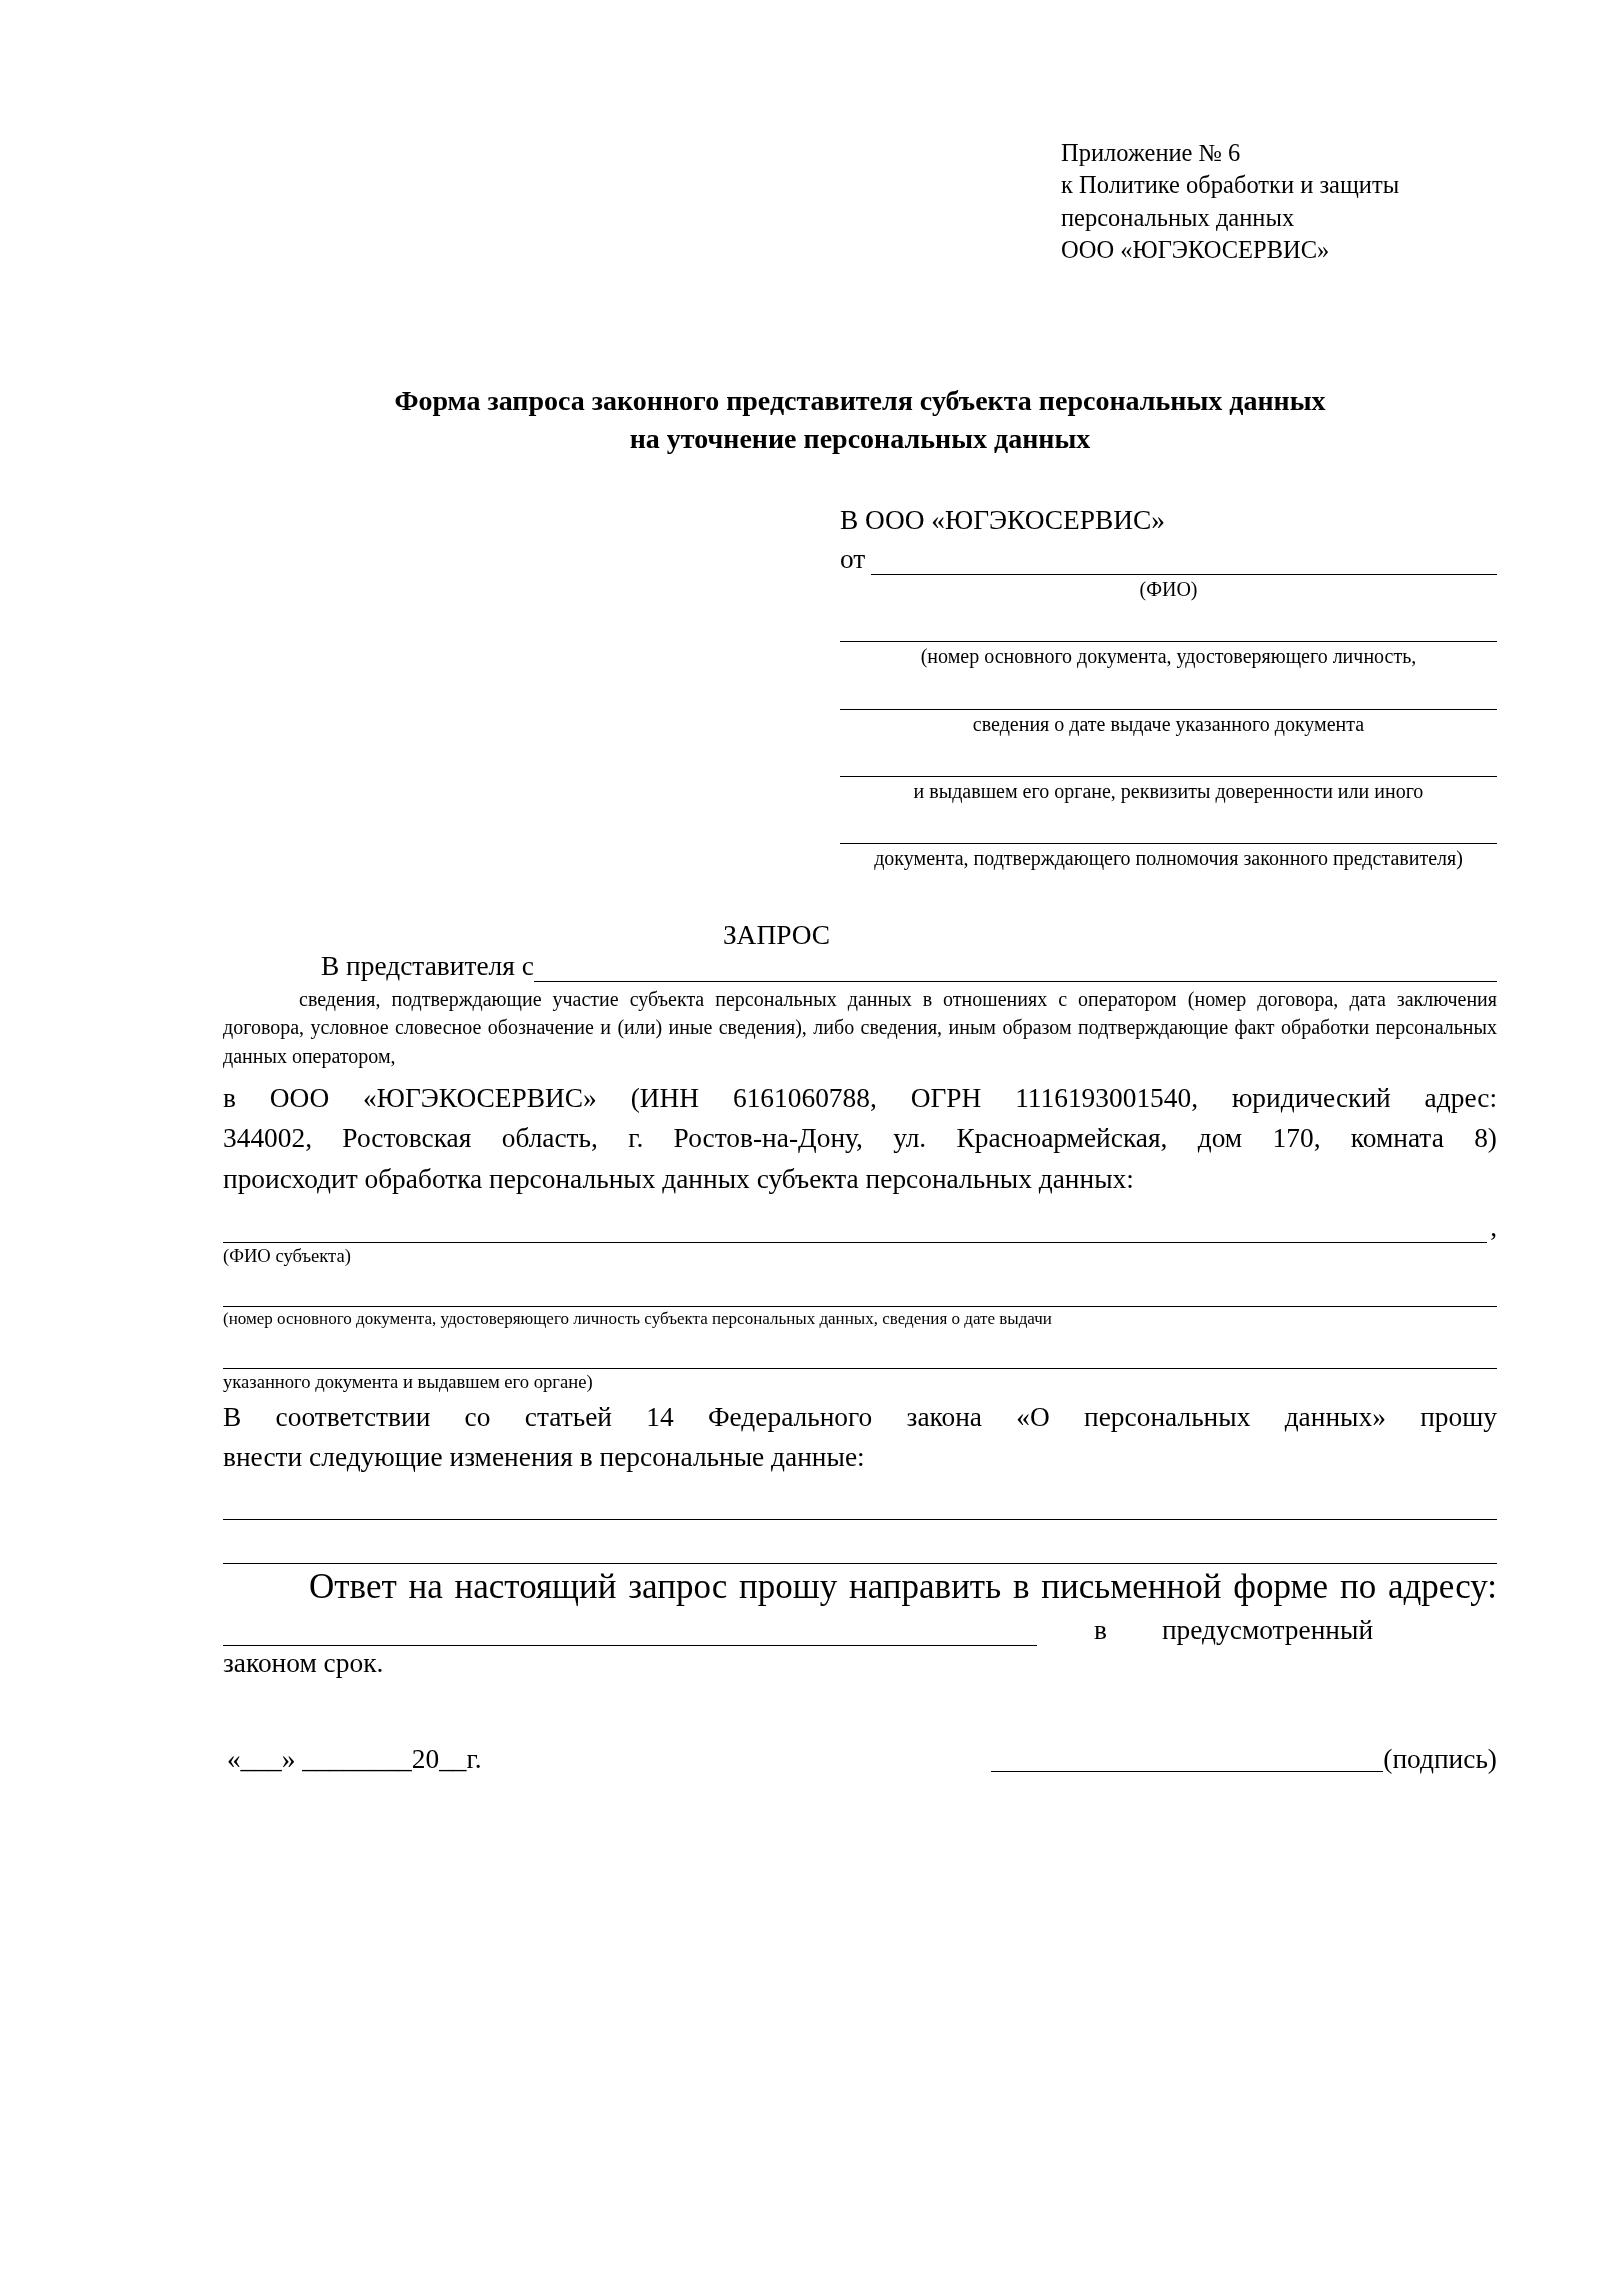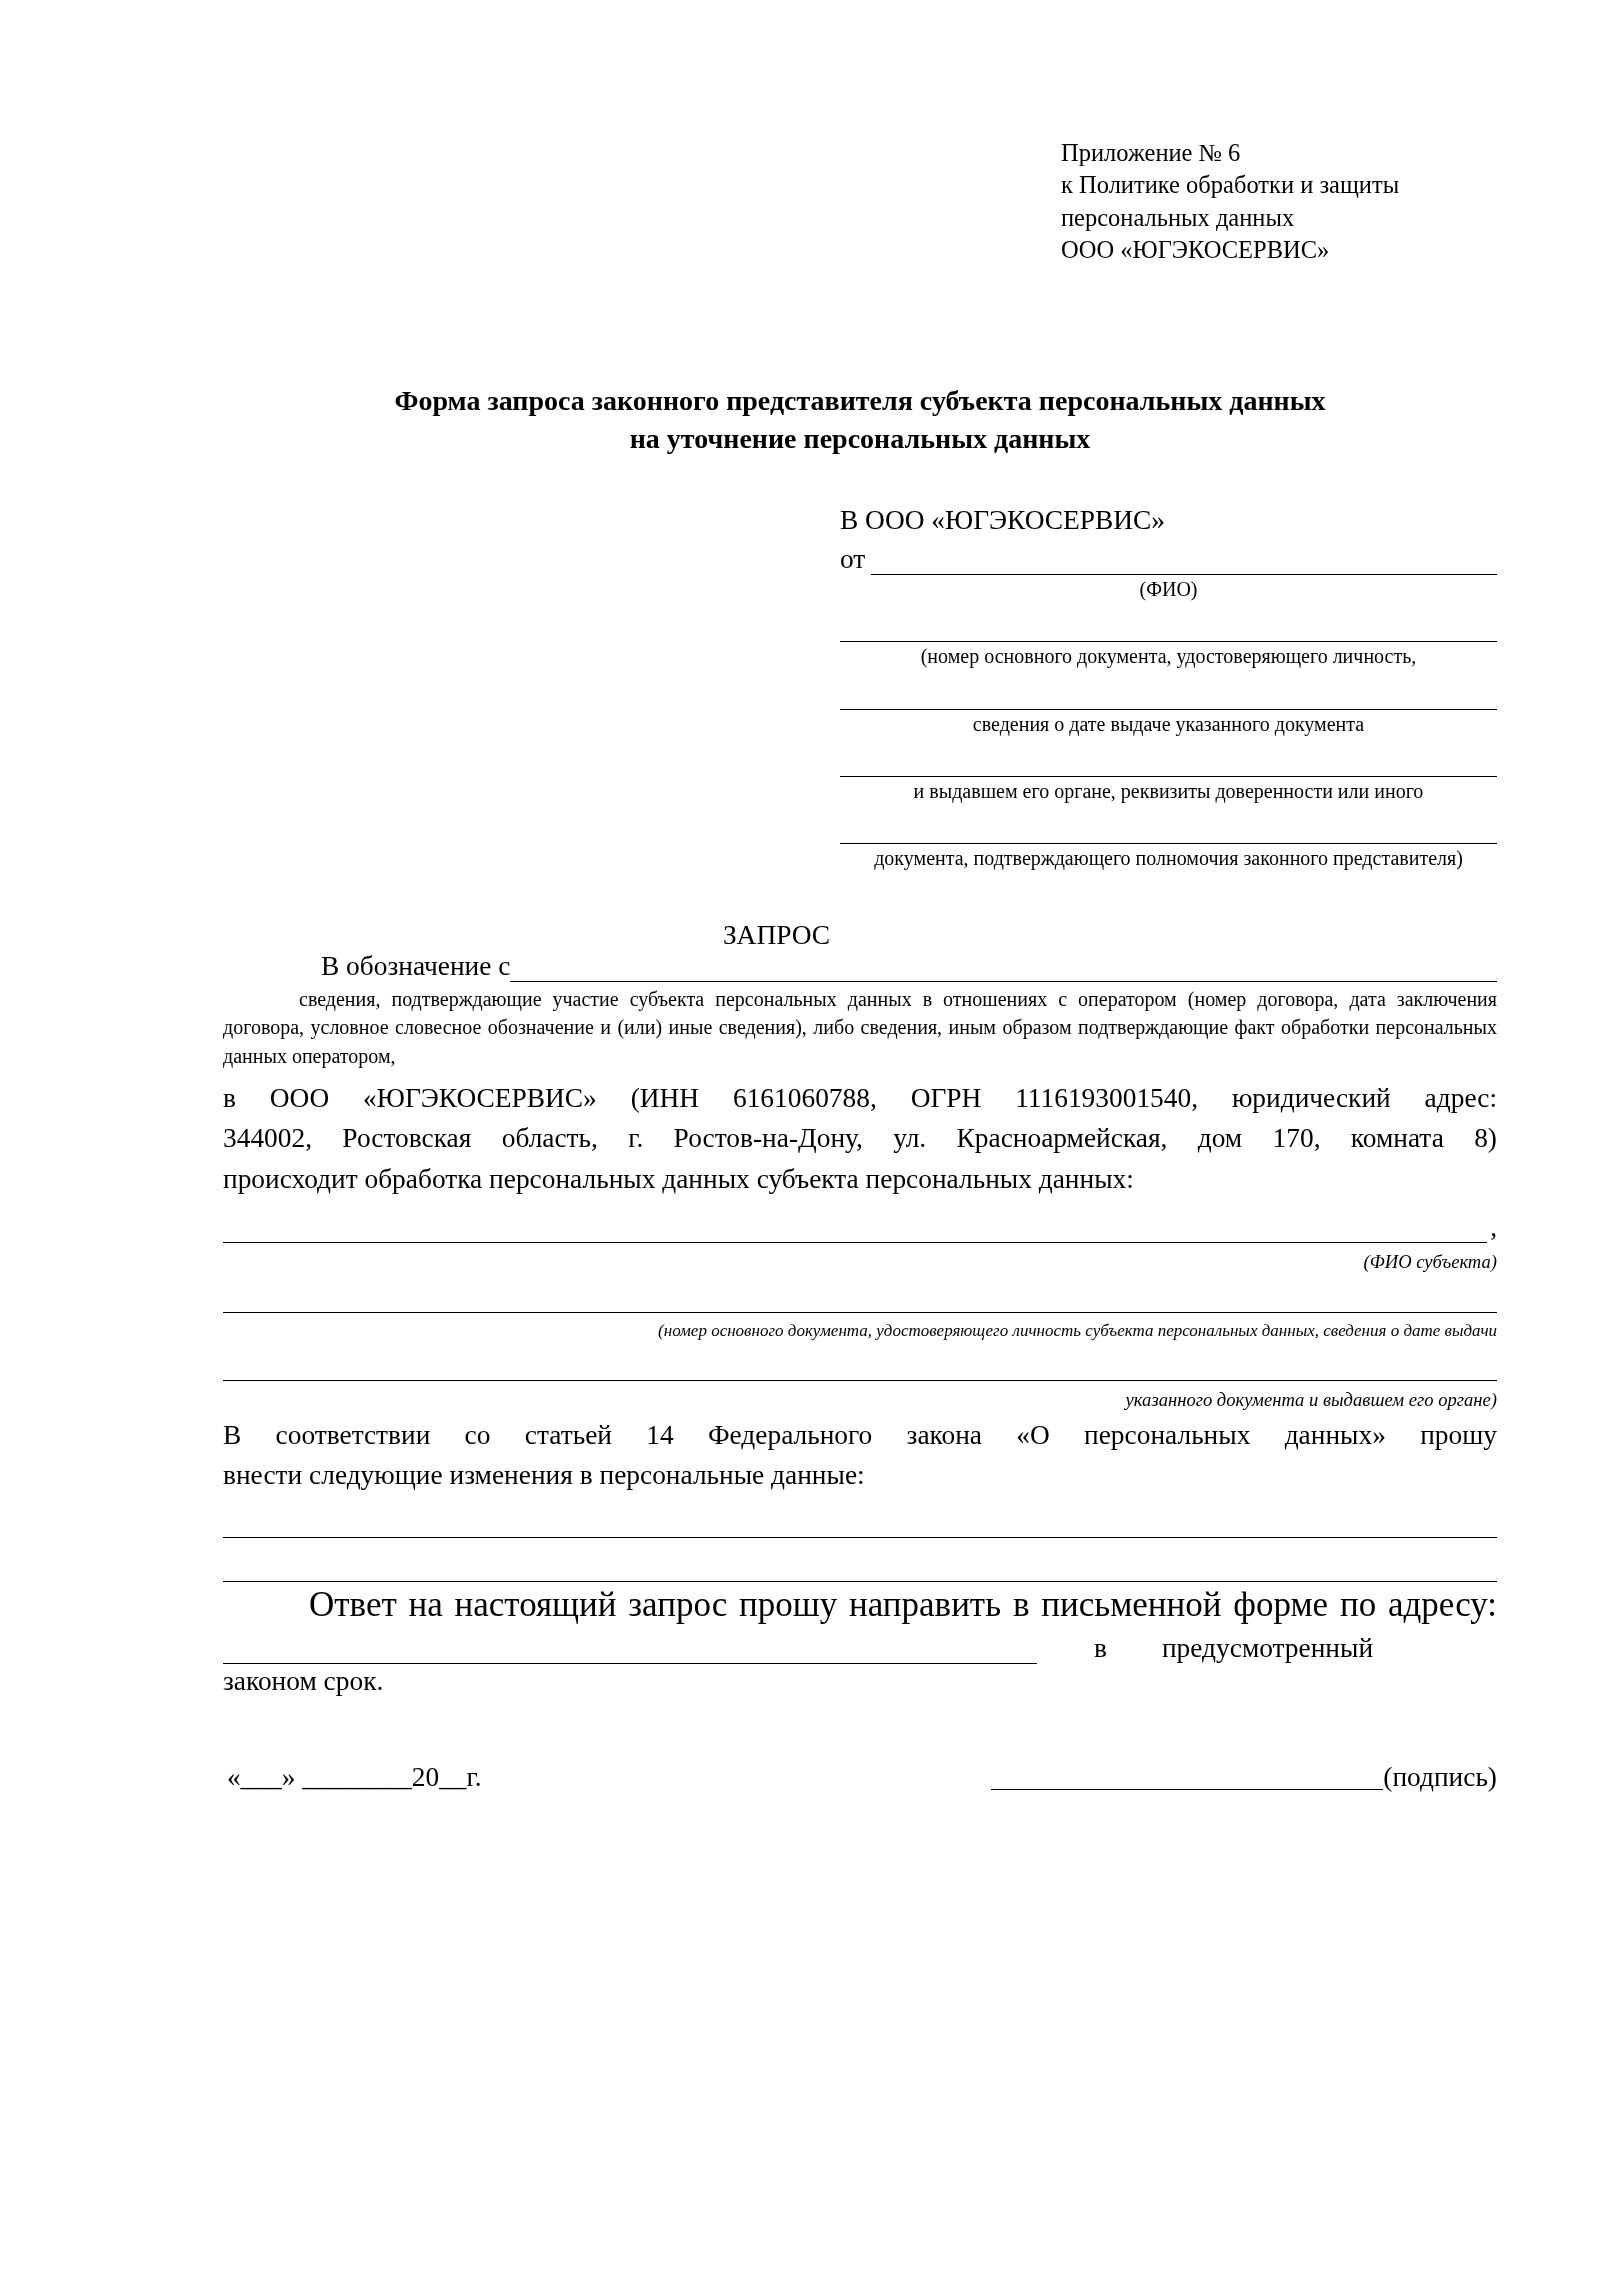--- a/index.html
+++ b/index.html
@@ -112,24 +112,23 @@
   }
   .para.last-left { text-align-last: left; }
   .rule-with-comma {
     display: flex;
     align-items: flex-end;
   }
   .rule-with-comma .rule { height: 29px; }
   .comma { font-size: 27.4px; padding-left: 2.9px; }
 
   .cap-center {
-    text-align: right;
+    text-align: left;
     font-size: 17px;
-    margin-top: 8px;
-    font-style: italic;
+    margin-top: 2px;
   }
   .cap-center.lg { font-size: 18.6px; }
 
   .mt6 { margin-top: 5.9px; }
   .mt10 { margin-top: 9.8px; }
   .mt14 { margin-top: 13.7px; }
   .mt20 { margin-top: 19.6px; }
 
   .answer-para {
     font-size: 35px;
@@ -223,21 +222,21 @@
         </div>
         <div class="caption">документа, подтверждающего полномочия законного представителя)</div>
       </div>
     </div>
 
     <div class="zapros">ЗАПРОС</div>
 
     <div class="body-block">
 
       <div class="inline-rule-row">
-        <span class="indent-text">В обозначение с</span>
+        <span class="indent-text">В представителя с</span>
         <span class="rule"></span>
       </div>
 
       <div class="small-note">
         <span class="first">сведения, подтверждающие участие субъекта персональных данных в отношениях с оператором (номер договора, дата</span>
         <span>заключения договора, условное словесное обозначение и (или) иные сведения), либо сведения, иным образом подтверждающие факт</span>
         <span>обработки персональных данных оператором,</span>
       </div>
 
       <div class="para mt10">в ООО «ЮГЭКОСЕРВИС» (ИНН 6161060788, ОГРН 1116193001540, юридический адрес:</div>

